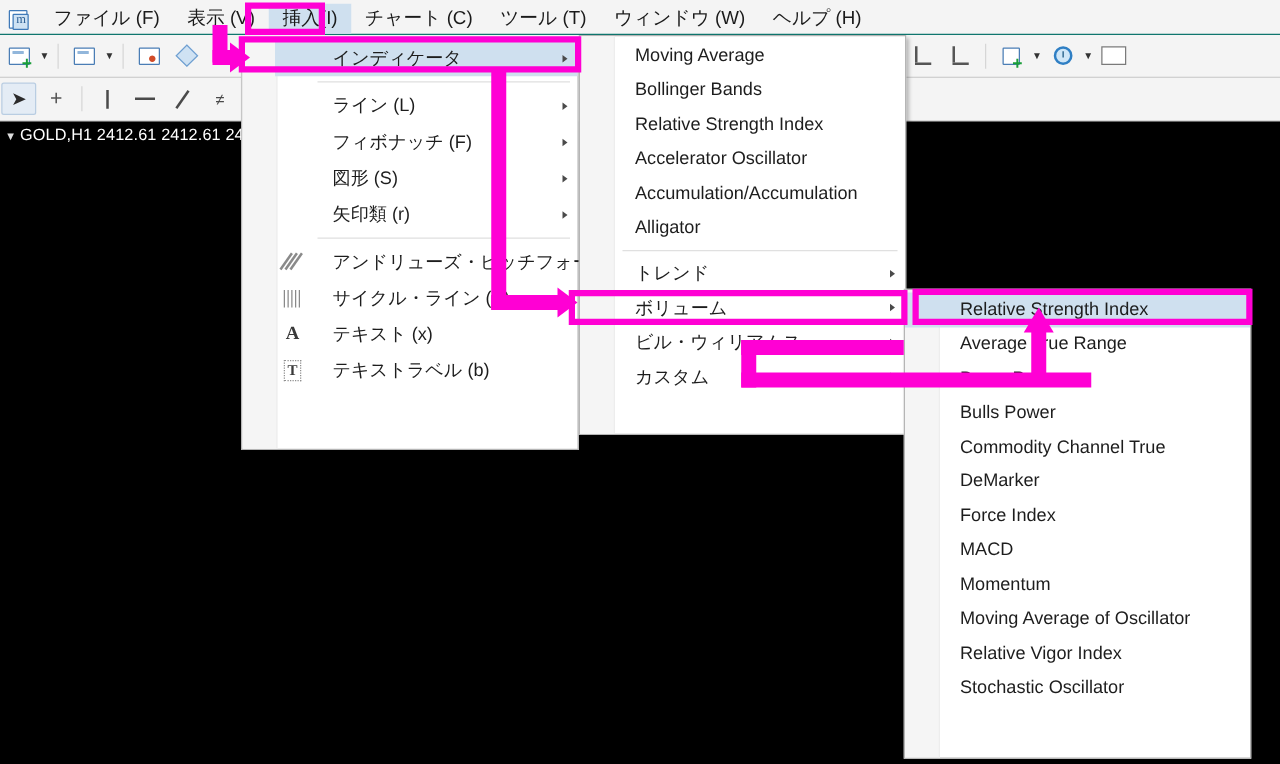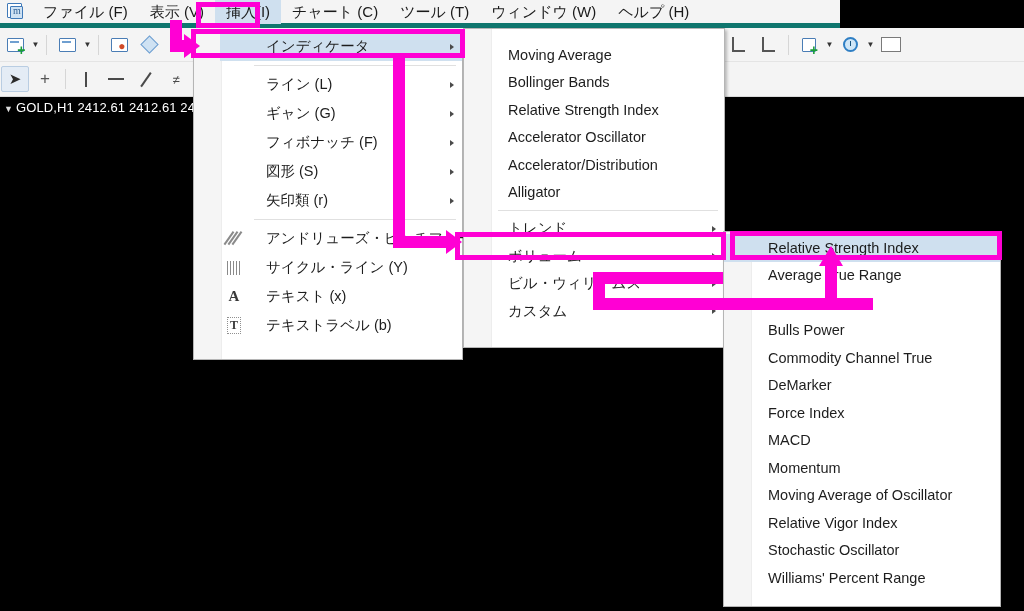--- a/index.html
+++ b/index.html
@@ -13,24 +13,24 @@
   }
 
   
   #app {
     position:absolute; left:0; top:0; width:1024px; height:611px;
     background:#000;
   }
 
   
   #menubar {
-    position:absolute; left:0; top:0; width:840px; height:28px;
+    position:absolute; left:0; top:0; width:1024px; height:28px;
     background:#f4f4f4;
-    display:flex; align-items:flex-start;
-    border-bottom:5px solid #0f766e;
+    display:flex; align-items:flex-end;
+    border-bottom:1px solid #0f766e;
   }
   #app-icon {
     width:22px; height:22px; margin-left:4px; margin-right:6px;
     position:relative; flex:0 0 auto;
   }
   #app-icon .sq1{
     position:absolute; left:3px; top:3px; width:15px; height:15px;
     border:1px solid #3f79b8; background:#ffffff; border-radius:1px;
   }
   #app-icon .sq2{
@@ -272,24 +272,20 @@
       <span>インディケータ</span>
       <span class="sub-arrow"></span>
     </div>
     <div class="mi-sep"></div>
 
     <div class="mi">
       <span>ライン (L)</span>
       <span class="sub-arrow"></span>
     </div>
     <div class="mi">
-      <span>ギャン (G)</span>
-      <span class="sub-arrow"></span>
-    </div>
-    <div class="mi">
       <span>フィボナッチ (F)</span>
       <span class="sub-arrow"></span>
     </div>
     <div class="mi">
       <span>図形 (S)</span>
       <span class="sub-arrow"></span>
     </div>
     <div class="mi">
       <span>矢印類 (r)</span>
       <span class="sub-arrow"></span>
@@ -328,34 +324,34 @@
       <span class="mi-icon">
           <span class="ic-T">T</span>
         </span>
       <span>テキストラベル (b)</span>
     </div>
   </div>
 
   <div class="menu-pane" id="menu-indicators">
     <div class="gutter"></div>
 
-    <div class="mi" style="margin-top:12px;">
+    <div class="mi" style="margin-top:2px;">
       <span>Moving Average</span>
     </div>
     <div class="mi">
       <span>Bollinger Bands</span>
     </div>
     <div class="mi">
       <span>Relative Strength Index</span>
     </div>
     <div class="mi">
       <span>Accelerator Oscillator</span>
     </div>
     <div class="mi">
-      <span>Accelerator/Distribution</span>
+      <span>Accumulation/Accumulation</span>
     </div>
     <div class="mi">
       <span>Alligator</span>
     </div>
     <div class="mi-sep"></div>
 
     <div class="mi">
       <span>トレンド</span>
       <span class="sub-arrow"></span>
     </div>
@@ -404,23 +400,20 @@
       <span>Momentum</span>
     </div>
     <div class="mi">
       <span>Moving Average of Oscillator</span>
     </div>
     <div class="mi">
       <span>Relative Vigor Index</span>
     </div>
     <div class="mi">
       <span>Stochastic Oscillator</span>
-    </div>
-    <div class="mi">
-      <span>Williams' Percent Range</span>
     </div>
   </div>
 
   <div class="mg mg-rect" style="left:196px; top:2px; width:64px; height:26px;"></div>
 
   <div class="mg mg-bar" style="left:170px; top:20px; width:12px; height:30px;"></div>
 
   <div class="mg mg-bar" style="left:170px; top:40px; width:16px; height:12px;"></div>
   <div class="mg mg-tri" style="left:184px; top:34px; border-left:16px solid #ff00d4; border-top:12px solid transparent; border-bottom:12px solid transparent;"></div>
 

